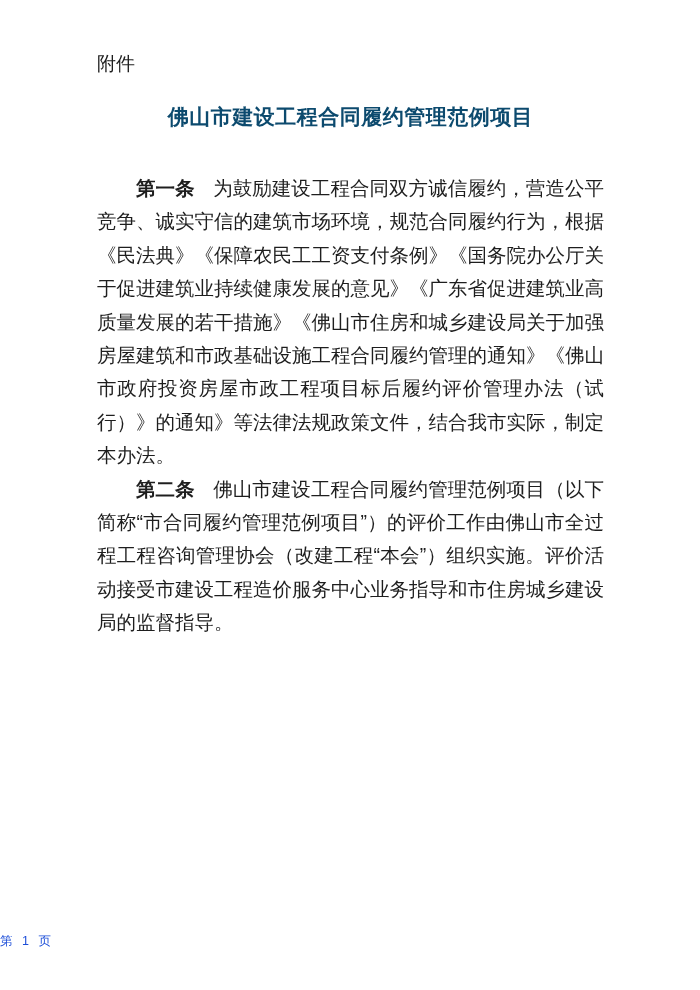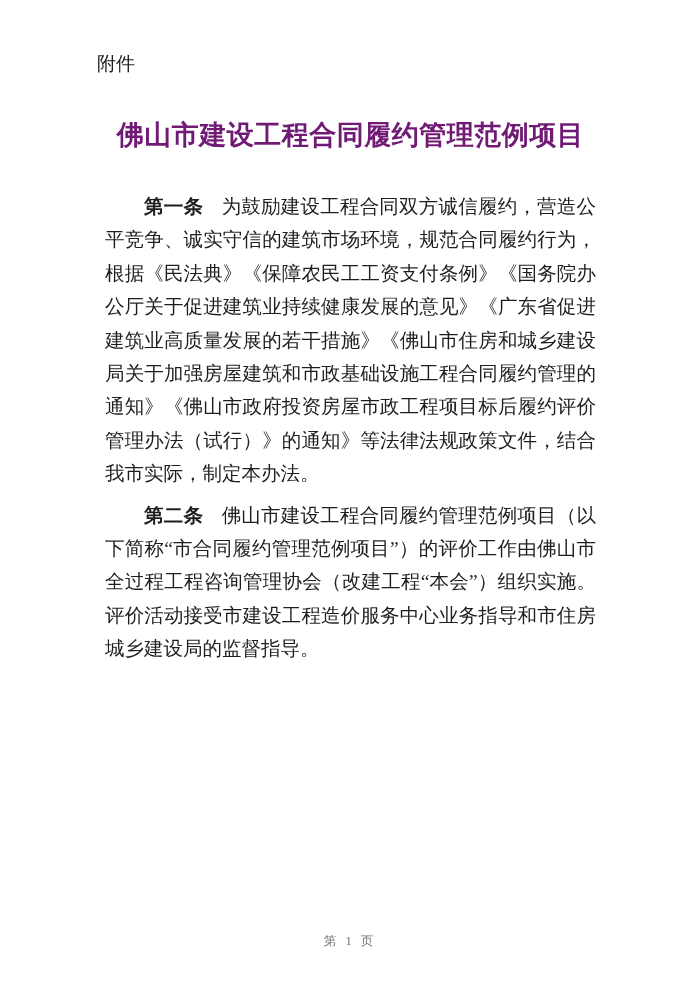--- a/index.html
+++ b/index.html
@@ -6,66 +6,65 @@
     margin: 0;
     padding: 0;
     background: #ffffff;
   }
   .page {
     position: relative;
     width: 700px;
     height: 990px;
     background: #ffffff;
     color: #1c1c1c;
-    font-family: Liberation Serif, serif;
+    font-family: Liberation Sans, sans-serif;
     overflow: hidden;
     box-sizing: border-box;
   }
   .content {
     padding: 52px 96px 0 97px; 
   }
   .attachment-label {
     font-size: 19px;
     line-height: 24px;
     text-align: left;
   }
   .doc-title {
-    margin: 40px 0 0 0;
+    margin: 22px 0 0 0;
     text-align: center;
     font-weight: bold;
-    font-size: 27px;
+    font-size: 21px;
     line-height: 38px;
     letter-spacing: 0.5px;
-    color: #701a75;
+    color: #0c4a6e;
   }
   .doc-body {
     margin-top: 36px;
     font-size: 19.5px;
     line-height: 33.4px;
     text-align: justify;
     text-justify: inter-character;
     color: #1e1e1e;
   }
   .article {
-    margin: 8px;
+    margin: 0;
     text-indent: 2em;
   }
   .article-number {
     font-weight: bold;
     margin-right: 0.95em;
   }
   .page-footer {
     position: absolute;
     bottom: 40px;
     left: 0;
     width: 100%;
-    text-align: center;
     font-size: 12.5px;
     letter-spacing: 3px;
-    color: #737373;
+    color: #1d4ed8;
   }
 </style>
 </head>
 <body>
 
 <div class="page">
   <div class="content">
 
     <div class="attachment-label">附件</div>
 

